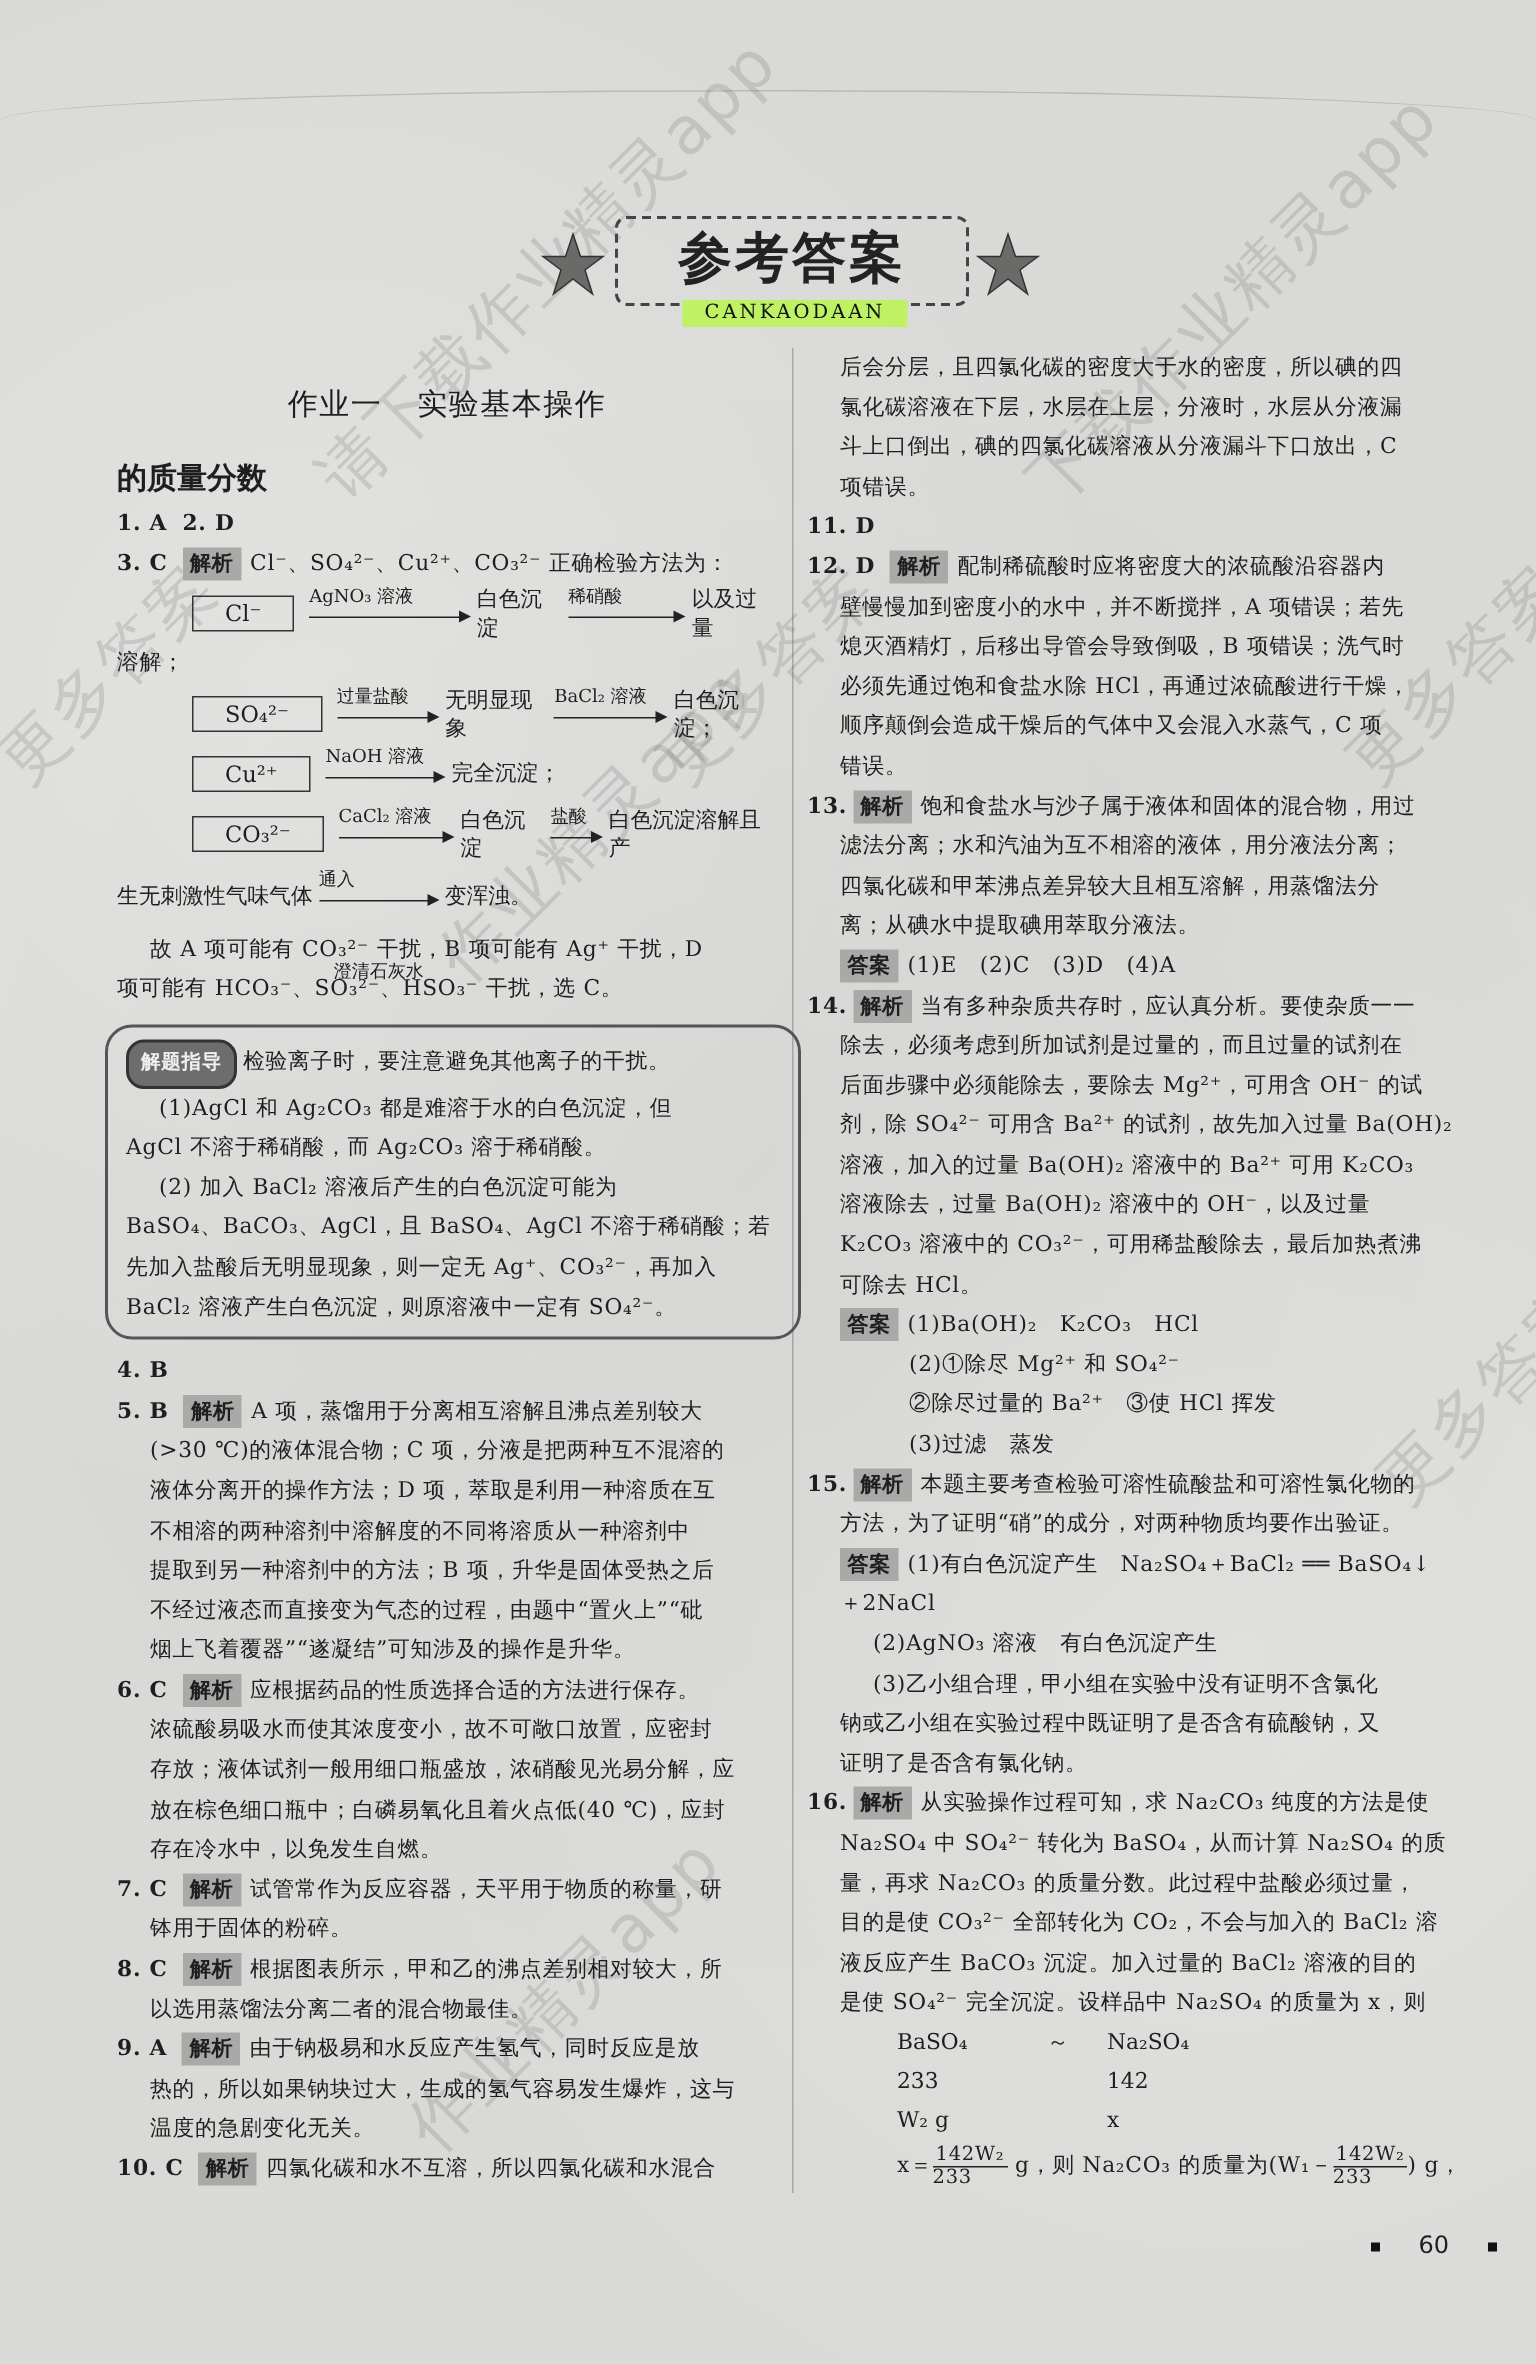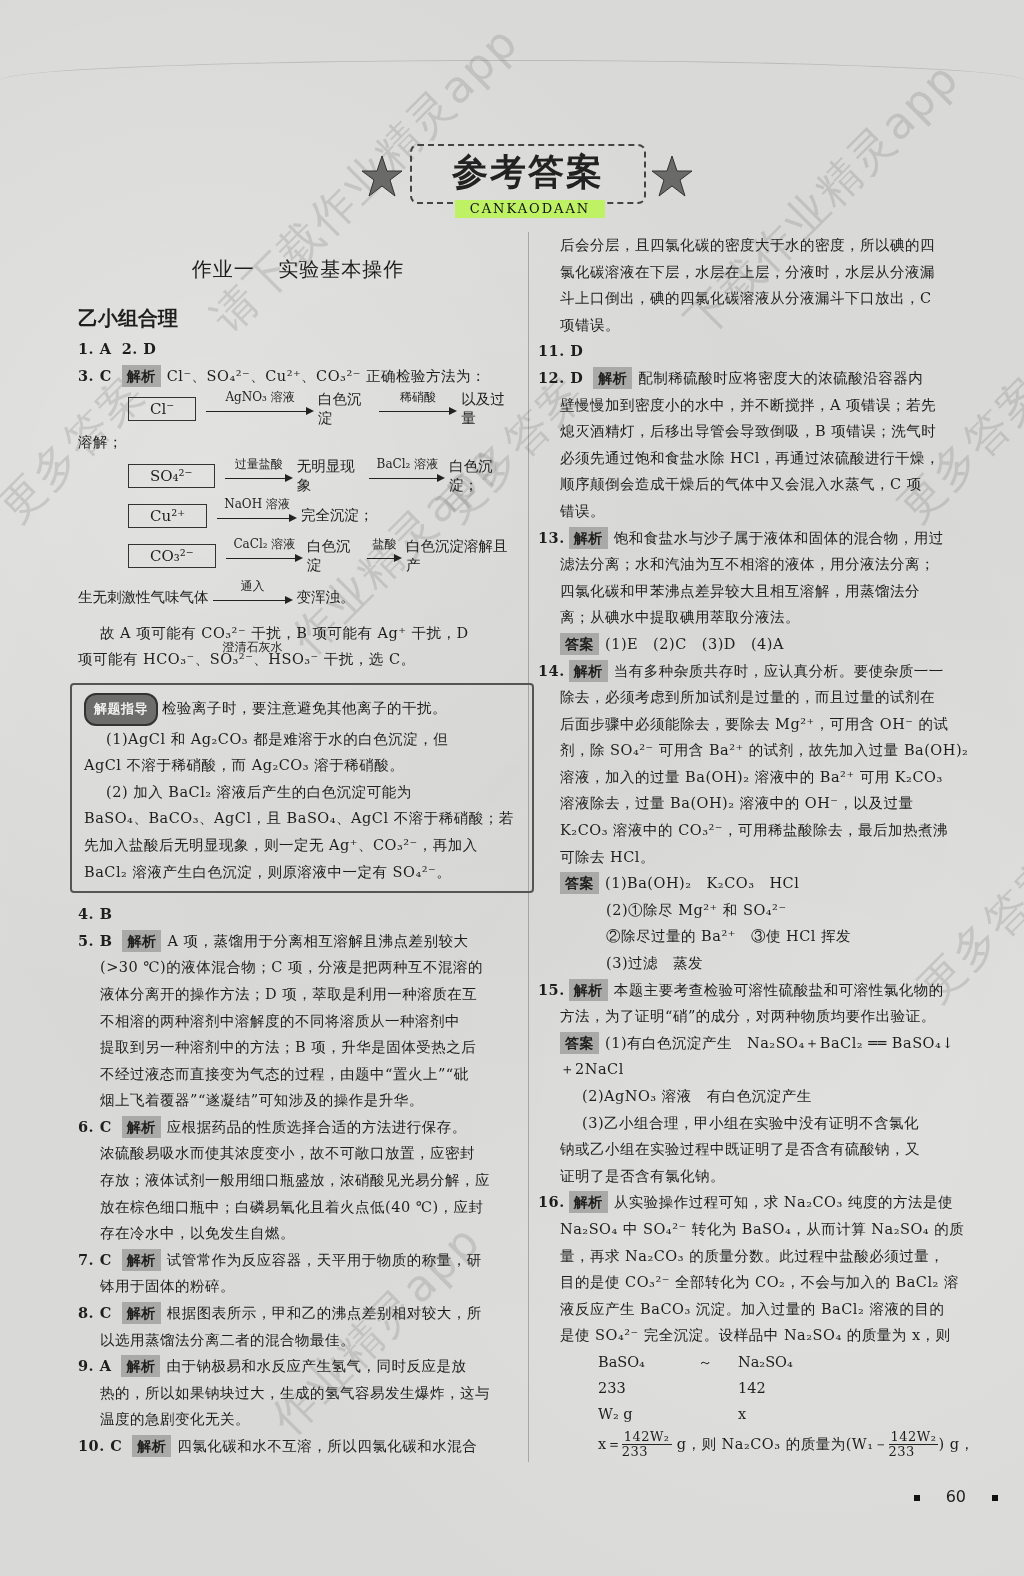--- a/index.html
+++ b/index.html
@@ -51,26 +51,26 @@
   .ind2 { padding-left:44px; }
   .num { font-weight:bold; font-family:"DejaVu Serif", serif; }
   .tag {
     display:inline-block; background:#a9aaa7; font-family:"DejaVu Sans", sans-serif; font-weight:bold;
     font-size:14px; padding:0 5px; line-height:22px; margin:0 6px 0 10px;
   }
   .tag.t0 { margin-left:0; }
   .flow { display:flex; align-items:center; height:40px; padding-left:50px; font-size:14.5px; }
   .ionbox { border:1.5px solid #333; padding:0 21px; font-size:15px; line-height:22px; margin-right:6px; }
   .arrow { position:relative; display:inline-block; height:20px; margin:0 4px; }
-  .arrow .lbl { position:absolute; top:-10px; left:0; width:100%; text-align:center; font-size:12px; white-space:nowrap; }
+  .arrow .lbl { position:absolute; top:-10px; left:0; width:100%; font-size:12px; white-space:nowrap; }
   .arrow .lbl2 { position:absolute; top:16px; left:0; width:100%; text-align:center; font-size:12px; white-space:nowrap;margin-top:35px; }
   .arrow .shaft { position:absolute; top:12px; left:0; right:6px; height:1.2px; background:#222; }
   .arrow .head { position:absolute; top:8px; right:0; width:0; height:0; border-left:8px solid #222; border-top:4px solid transparent; border-bottom:4px solid transparent; }
   .tip-box {
-    border:2.5px solid #555; border-radius:4px; padding:8px 12px 6px 12px; margin:10px 0 8px -8px; width:436px;
+    border:2.5px solid #555; border-radius:18px; padding:8px 12px 6px 12px; margin:10px 0 8px -8px; width:436px;
   }
   .tip-badge {
     display:inline-block; background:#6d6e6c; color:#f0f0f0; font-family:"DejaVu Sans", sans-serif; font-weight:bold; font-size:13px;
     border-radius:12px; padding:1px 8px; margin-right:4px; border:2px solid #333;
   }
   .frac { display:inline-block; vertical-align:middle; text-align:left; font-size:13px; line-height:14px; }
   .frac .n { display:block; border-bottom:1px solid #222; padding:0 2px; }
   .frac .d { display:block; }
   .calc { display:flex; padding-left:60px; font-size:14.5px; line-height:26px; }
   .calc span:first-child { width:100px; }
@@ -109,21 +109,21 @@
     </div>
   </div>
 
   <div class="divider"></div>
 
   <div class="col left">
     <div class="hw-title">
       <span>作业一</span>
       <span>实验基本操作</span>
     </div>
-    <div class="section">乙小组合理</div>
+    <div class="section">的质量分数</div>
     <div class="line"><span class="num">1. A</span>&nbsp;&nbsp;<span class="num">2. D</span></div>
     <div class="line"><span class="num">3. C</span><span class="tag">解析</span><span>Cl⁻、SO₄²⁻、Cu²⁺、CO₃²⁻ 正确检验方法为：</span></div>
 
     <div class="flow">
       <span class="ionbox">Cl⁻</span>
       <span class="arrow" style="width:110px;">
           <span class="lbl">AgNO₃ 溶液</span>
           <span class="shaft"></span>
           <span class="head"></span>
         </span>

